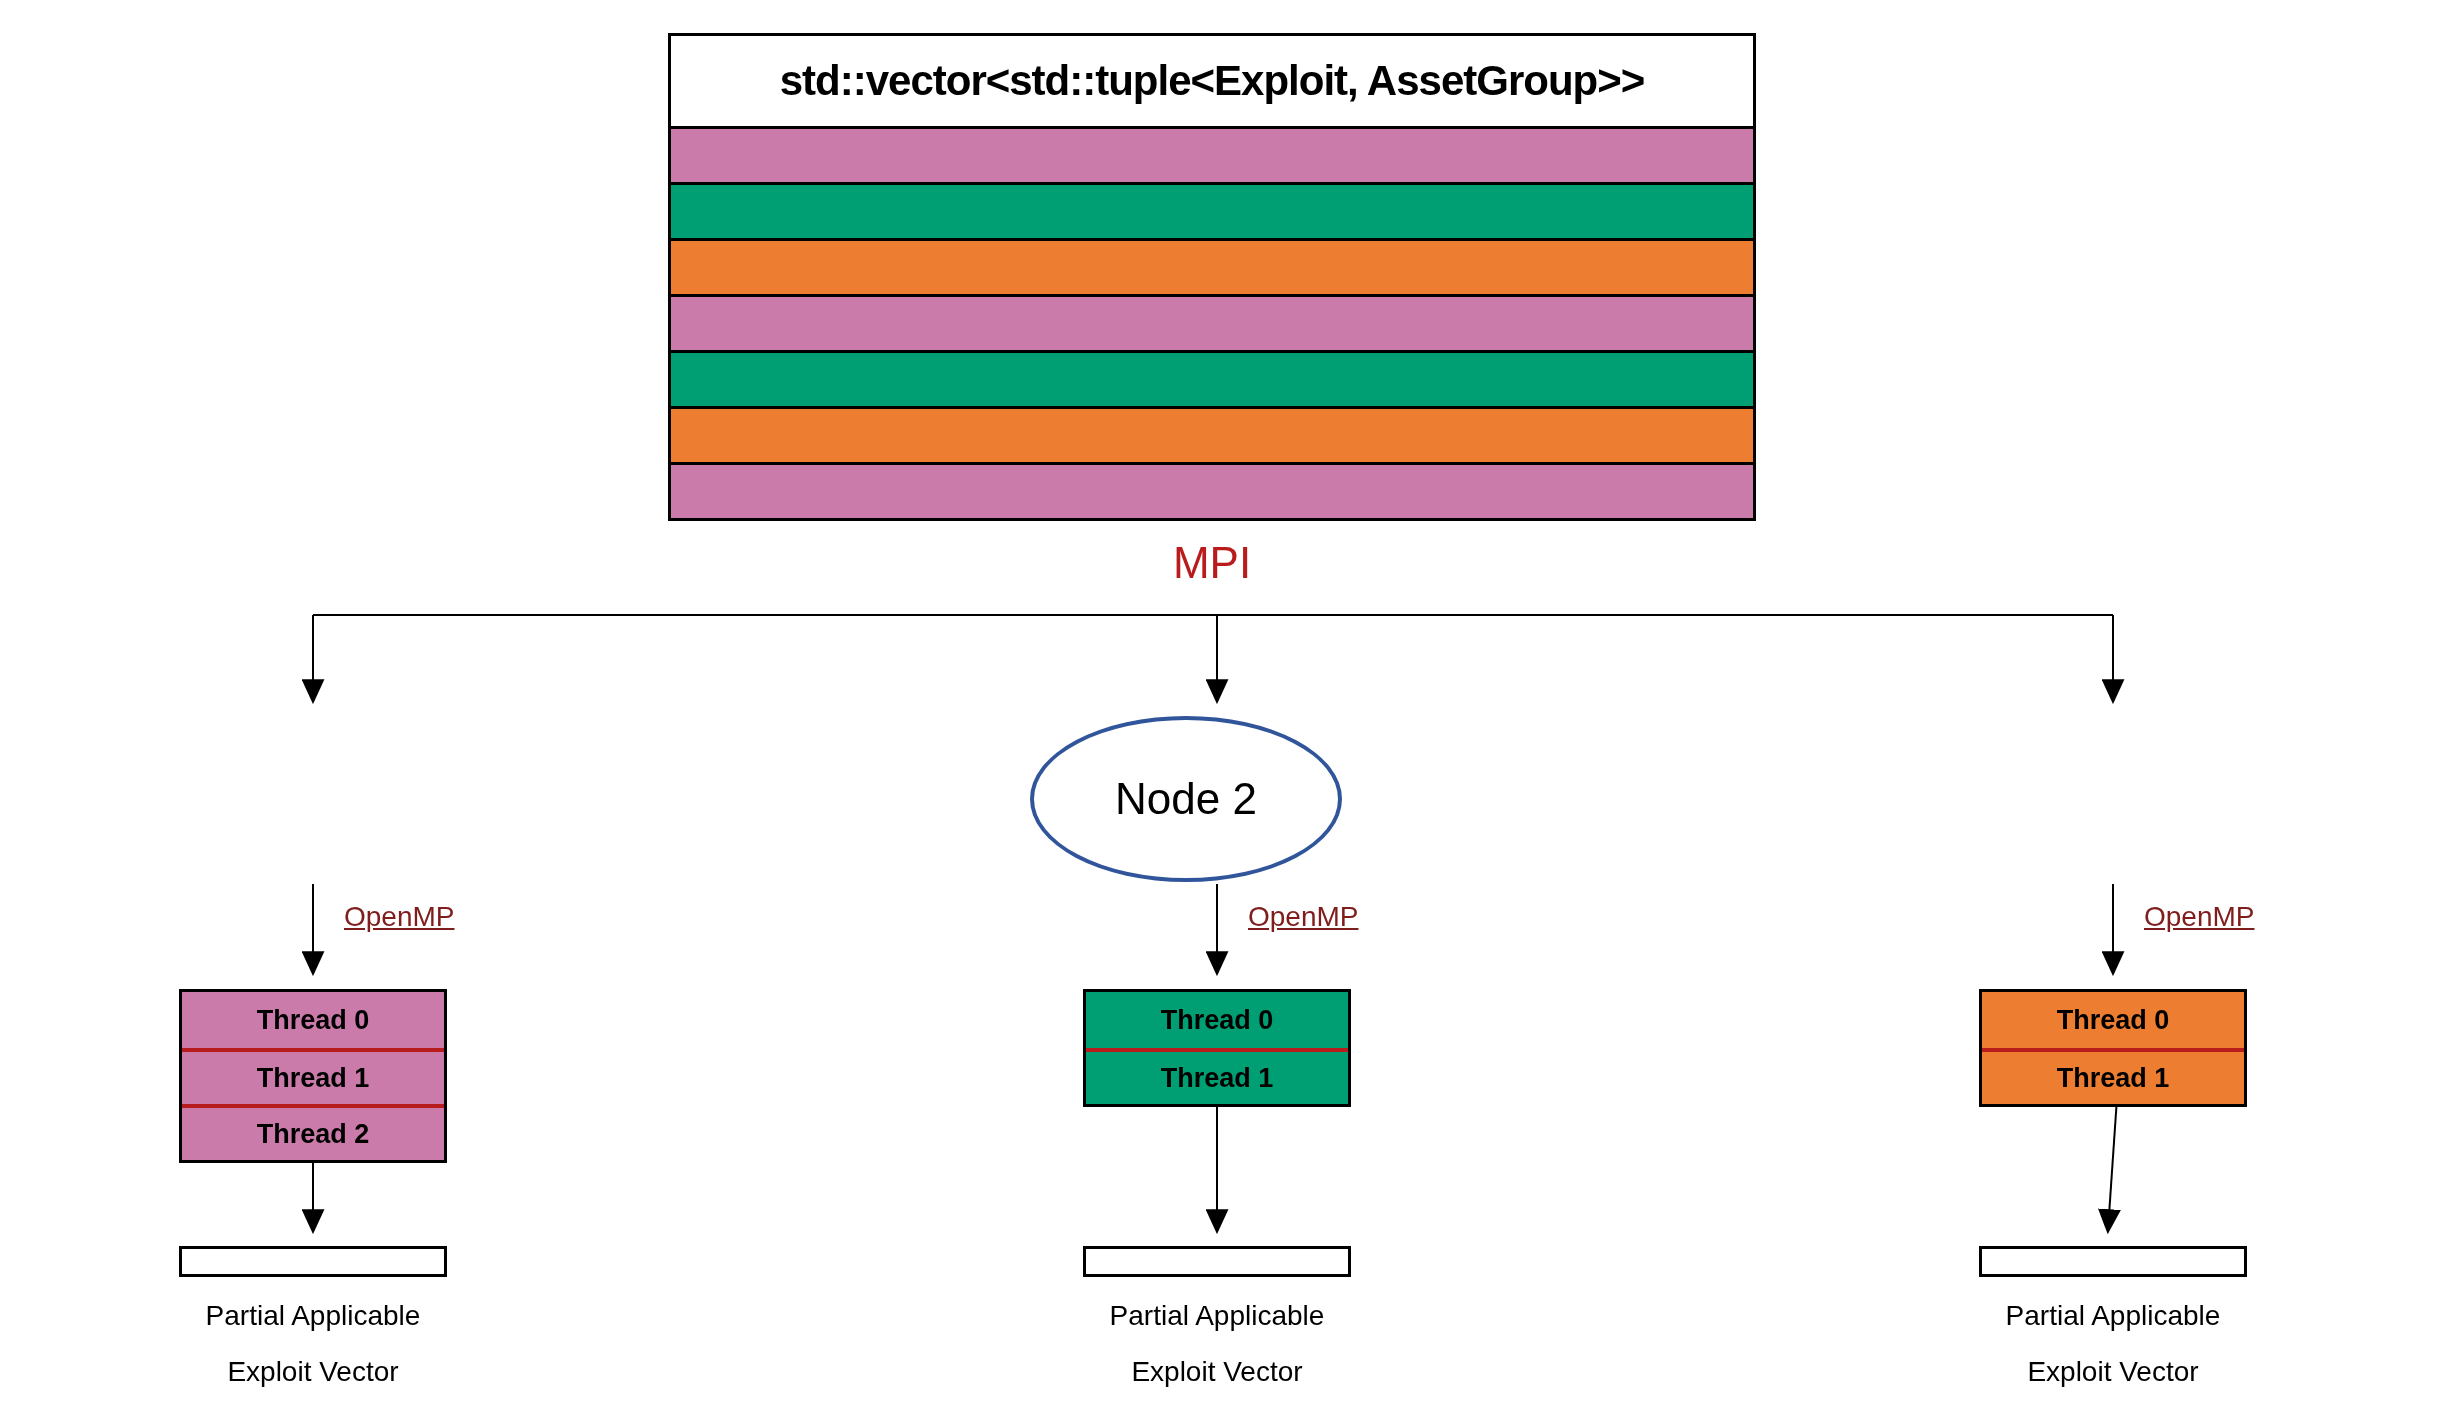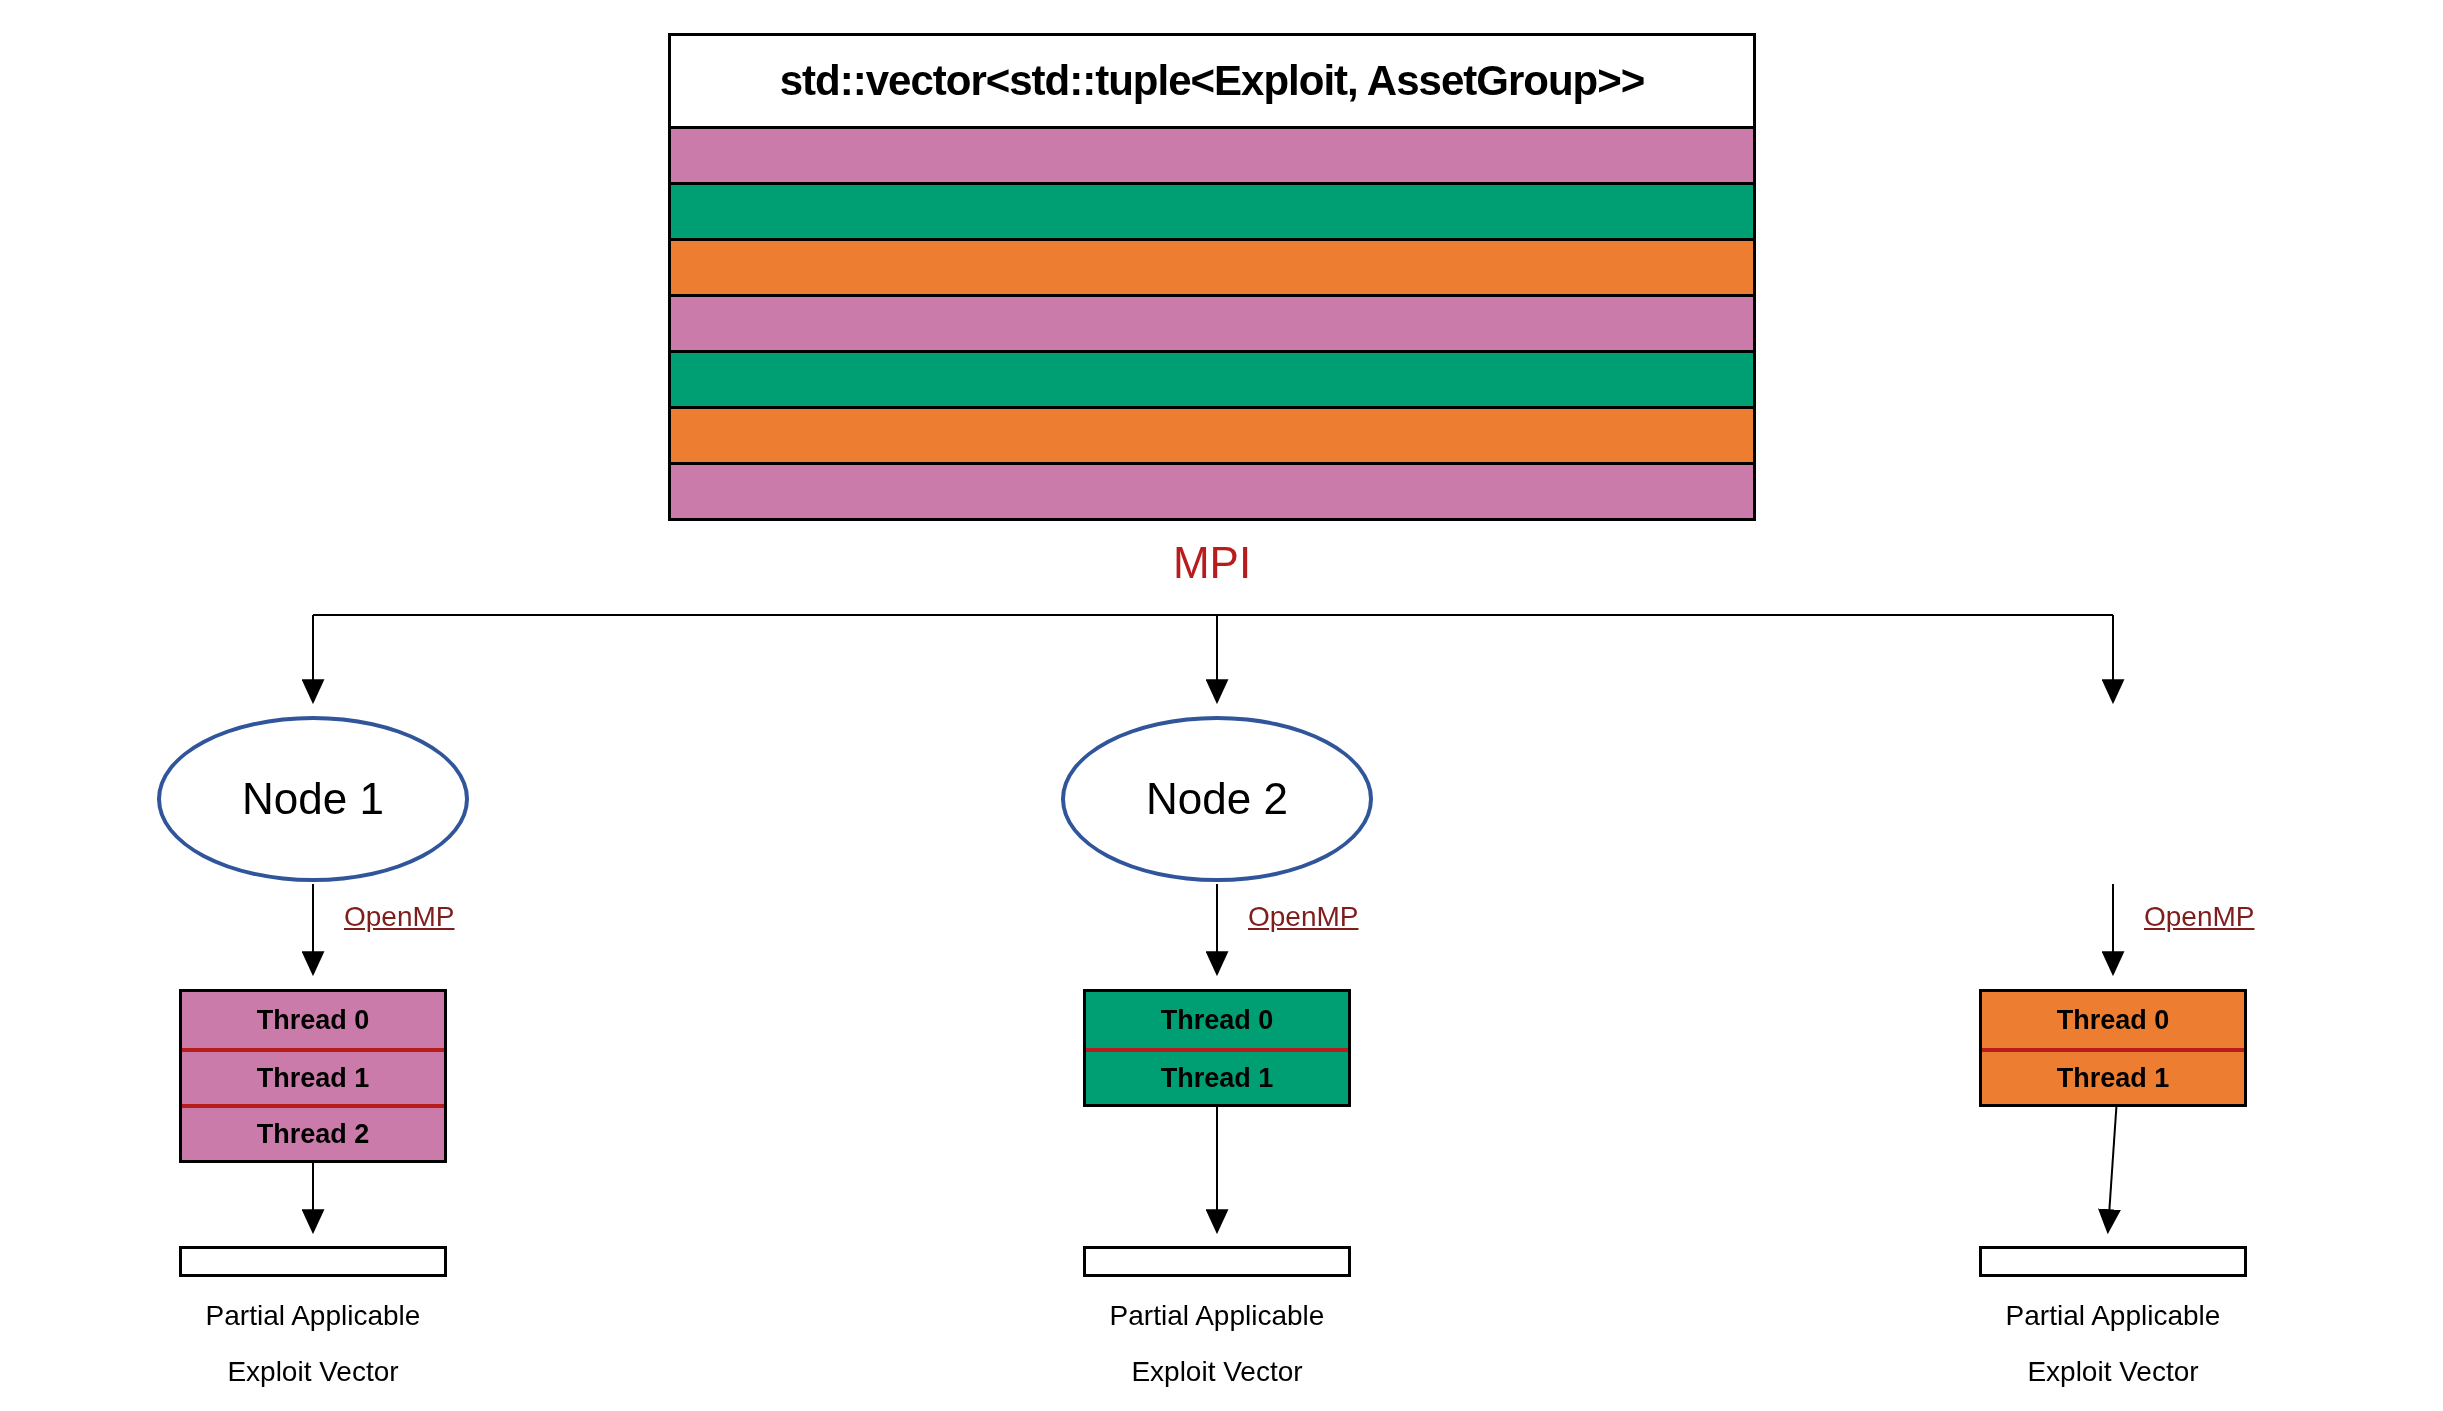--- a/index.html
+++ b/index.html
@@ -109,21 +109,21 @@
     top: 1288px;
     width: 460px;
     text-align: center;
     font-size: 28px;
     line-height: 56px;
     color: #000;
     z-index: 2;
   }
   
   .col1.node-ellipse { left: 157px; }
-  .col2.node-ellipse { left: 1061px; }
+  .col2.node-ellipse { left: 1030px; }
   .col3.node-ellipse { left: 1957px; }
   .col1.openmp-label { left: 344px; }
   .col2.openmp-label { left: 1248px; }
   .col3.openmp-label { left: 2144px; }
   .col1.thread-box, .col1.result-box { left: 179px; }
   .col2.thread-box, .col2.result-box { left: 1083px; }
   .col3.thread-box, .col3.result-box { left: 1979px; }
   .col1.result-caption { left: 83px; }
   .col2.result-caption { left: 987px; }
   .col3.result-caption { left: 1883px; }
@@ -160,23 +160,20 @@
     <div class="stripe" style="background: rgb(0, 158, 115);"></div>
     <div class="stripe" style="background: rgb(237, 125, 49);"></div>
     <div class="stripe" style="background: rgb(202, 123, 169);"></div>
     <div class="stripe" style="background: rgb(0, 158, 115);"></div>
     <div class="stripe" style="background: rgb(237, 125, 49);"></div>
     <div class="stripe" style="background: rgb(202, 123, 169);"></div>
   </div>
 
   <div class="mpi-label">MPI</div>
 
-  <div class="node-ellipse col1" style="border-color: rgb(49, 85, 155);">
-    <span>Node 1</span>
-  </div>
   <div class="openmp-label col1">OpenMP</div>
   <div class="thread-box col1">
     <div class="thread-row" style="background: rgb(202, 123, 169);">Thread 0</div>
     <div class="thread-row" style="background: rgb(202, 123, 169);">Thread 1</div>
     <div class="thread-row" style="background: rgb(202, 123, 169);">Thread 2</div>
   </div>
   <div class="result-box col1"></div>
   <div class="result-caption col1">
     <div>Partial Applicable</div>
     <div>Exploit Vector</div>

